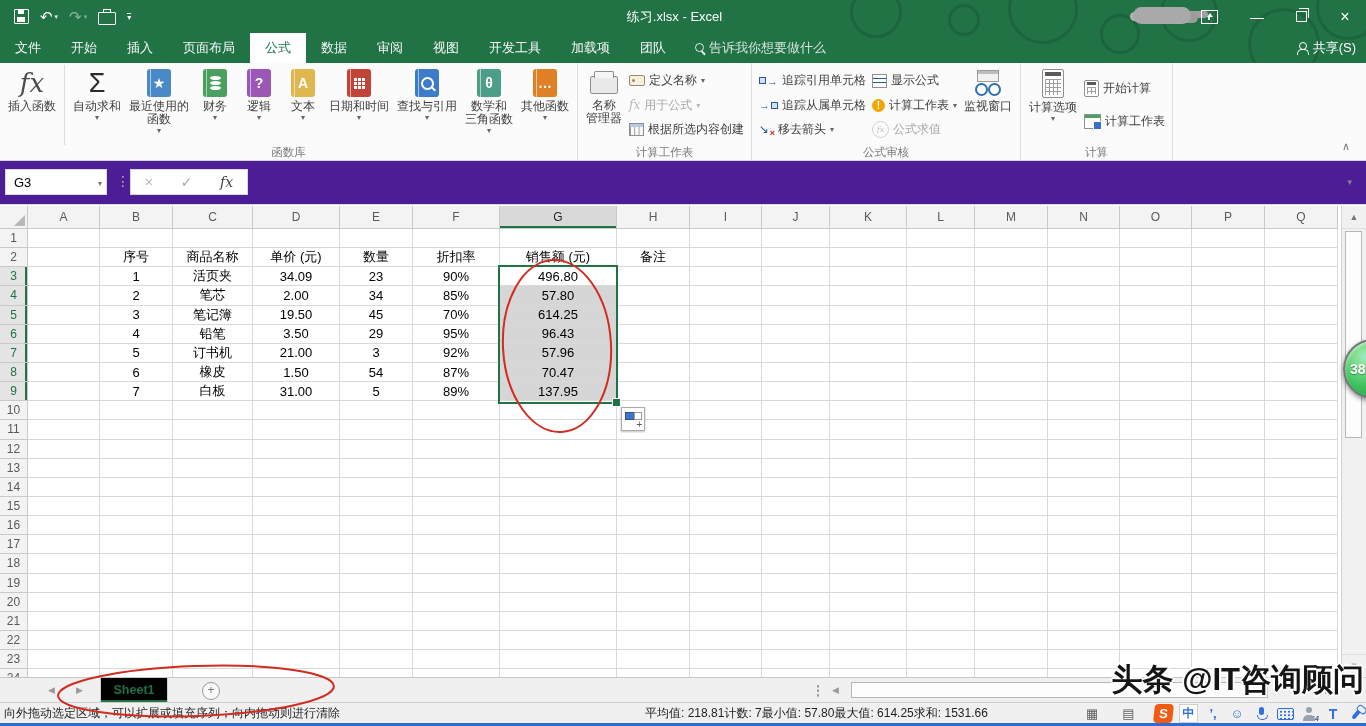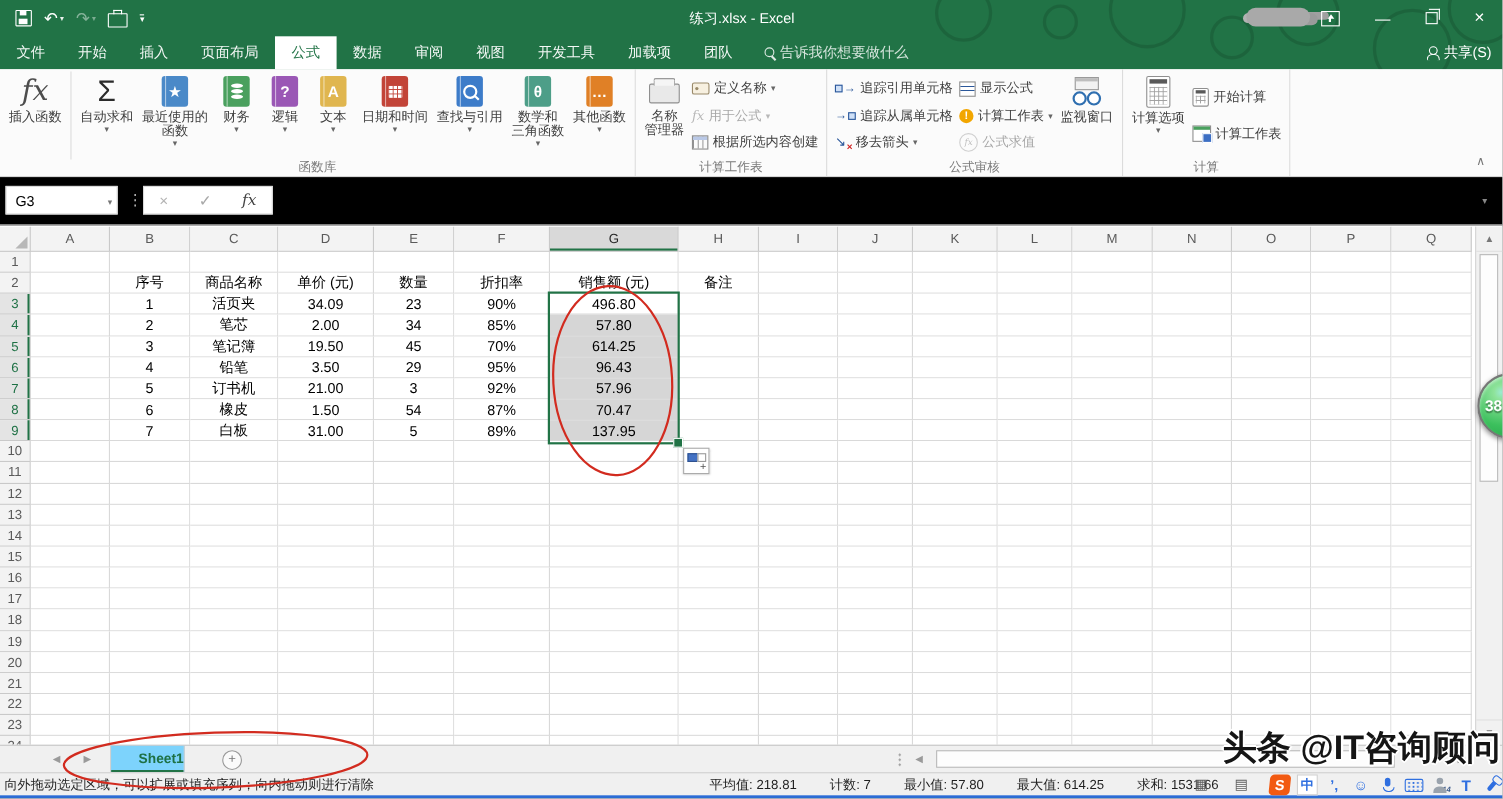--- a/index.html
+++ b/index.html
@@ -93,21 +93,21 @@
   .calc.sm{width:13px;height:15px;}
   .calc::before{content:"";position:absolute;left:2px;top:2px;right:2px;height:4px;background:#5a5a5a;}
   .calc::after{content:"";position:absolute;left:2px;top:9px;right:2px;bottom:2px;
        background-image:linear-gradient(90deg,#9f9f9f 1px,transparent 1px),linear-gradient(#9f9f9f 1px,transparent 1px);background-size:4px 4px;}
   .calc.sm::before{top:1px;height:3px;} .calc.sm::after{top:6px;}
   .calcsheet{position:relative;width:15px;height:13px;border:1px solid #8f8f8f;background:#fff;}
   .calcsheet::before{content:"";position:absolute;left:0;top:0;right:0;height:3px;background:#4aa05e;}
   .calcsheet::after{content:"";position:absolute;right:-2px;bottom:-2px;width:7px;height:7px;background:#3d6fc4;border:1px solid #fff;}
   #ribbon-collapse{position:absolute;right:16px;top:140px;color:#777;font-size:11px;}
   
-  #fbar{position:absolute;left:0;top:161px;width:1366px;height:43px;background:#000000;border-bottom:1px solid #d6d6d6;}
+  #fbar{position:absolute;left:0;top:161px;width:1366px;height:43px;background:#4c1d95;border-bottom:1px solid #d6d6d6;}
   #namebox{position:absolute;left:5px;top:8px;width:102px;height:26px;background:#fff;border:1px solid #d9d9d9;
            font-size:13px;color:#000;display:flex;align-items:center;padding-left:8px;box-sizing:border-box;}
   #namebox .nb-dd{position:absolute;right:4px;top:9px;font-size:8px;color:#777;}
   #fdots{position:absolute;left:116px;top:12px;color:#b0b0b0;font-size:14px;}
   #fbtns{position:absolute;left:130px;top:8px;width:118px;height:26px;background:#fff;border:1px solid #d9d9d9;box-sizing:border-box;
          display:flex;align-items:center;justify-content:space-around;}
   .fbx{font-size:14px;color:#b5b5b5;}
   .fbck{font-size:14px;color:#a8a8a8;}
   .fbfx{font-family:"DejaVu Serif","Liberation Serif",serif;font-style:italic;font-size:14px;color:#444;}
   #finput{position:absolute;left:250px;top:8px;right:10px;height:26px;background:#fff;border:1px solid #d9d9d9;box-sizing:border-box;
@@ -139,35 +139,35 @@
   #vthumb{position:absolute;left:3px;right:4px;top:25px;height:205px;background:#fdfdfd;border:1px solid #b8b8b8;}
   
   #badge{position:absolute;left:1343px;top:339px;width:56px;height:56px;border-radius:50%;z-index:40;
          background:radial-gradient(circle at 35% 28%,#9cead0 0%,#8ee39a 12%,#3cc05d 55%,#1f9a44 100%);
          border:2px solid #777;box-shadow:0 2px 5px rgba(0,0,0,.45), inset 0 2px 3px rgba(255,255,255,.5);
          color:#fff;font-weight:bold;font-size:14px;display:flex;align-items:center;}
   #badge span{margin-left:5px;text-shadow:0 1px 1px rgba(0,0,0,.35);}
   
   #sheetbar{position:absolute;left:0;top:677px;width:1366px;height:25px;background:#f0f0f0;border-top:1px solid #c6c6c6;box-sizing:border-box;}
   .navarr{position:absolute;top:0;height:100%;display:flex;align-items:center;color:#9a9a9a;font-size:9px;}
-  #sheettab{position:absolute;left:100px;top:0;width:68px;height:100%;background:#7dd3fc;border-left:1px solid #d0d0d0;border-right:1px solid #d0d0d0;
-            box-shadow:inset 0 -2px 0 #217346;display:flex;align-items:center;justify-content:flex-end;
+  #sheettab{position:absolute;left:100px;top:0;width:68px;height:100%;background:#000000;border-left:1px solid #d0d0d0;border-right:1px solid #d0d0d0;
+            box-shadow:inset 0 -2px 0 #217346;display:flex;align-items:center;justify-content:center;
             color:#1e7145;font-weight:bold;font-size:12.5px;box-sizing:border-box;}
   #newsheet{position:absolute;left:202px;top:4px;width:16px;height:16px;border:1px solid #9a9a9a;border-radius:50%;
             color:#777;font-size:12px;line-height:14px;text-align:center;background:#fafafa;}
   #hdots{position:absolute;left:816px;top:6px;width:4px;height:13px;
          background-image:radial-gradient(circle,#9a9a9a 1px,transparent 1.2px);background-size:4px 4.5px;}
   #hlarr{left:832px;} 
   #hthumb{position:absolute;left:851px;top:4px;width:417px;height:16px;background:#fdfdfd;border:1px solid #b8b8b8;box-sizing:border-box;}
   #hrarr{left:1325px;}
   
   #statusbar{position:absolute;left:0;top:702px;width:1366px;height:21px;background:#f0f0f0;border-top:1px solid #cfcfcf;box-sizing:border-box;
              font-size:12px;color:#1f1f1f;}
   #hint{position:absolute;left:4px;top:0;height:100%;display:flex;align-items:center;}
-  #stats{position:absolute;left:645px;top:0;height:100%;display:flex;align-items:center;gap:30px;white-space:nowrap;}
+  #stats{position:absolute;left:645px;top:0;height:100%;display:flex;align-items:center;white-space:nowrap;}
   #viewicons{position:absolute;left:1086px;top:0;height:100%;display:flex;align-items:center;gap:24px;color:#5f5f5f;font-size:13px;}
   #bottomstrip{position:absolute;left:0;top:723px;width:1366px;height:3px;background:#2c6cd4;}
   
   #imebar{position:absolute;left:1154px;top:703px;height:21px;display:flex;align-items:center;gap:6px;z-index:62;}
   .imeic{display:flex;align-items:center;justify-content:center;width:18px;height:18px;font-size:13px;}
   .sogou{background:#f25a12;color:#fff;border-radius:4px;font-weight:bold;font-size:13px;width:19px;height:19px;transform:skewX(-6deg);}
   .zhm{color:#2f6fe0;font-weight:bold;background:#fff;border:1px solid #d0d0d0;width:17px;height:17px;font-size:12px;}
   .blue{color:#2f6fe0;font-weight:bold;}
   .micb{position:relative;width:8px;height:13px;}
   .micb::before{content:"";position:absolute;left:2px;top:0;width:5px;height:8px;background:#2f6fe0;border-radius:3px;}

